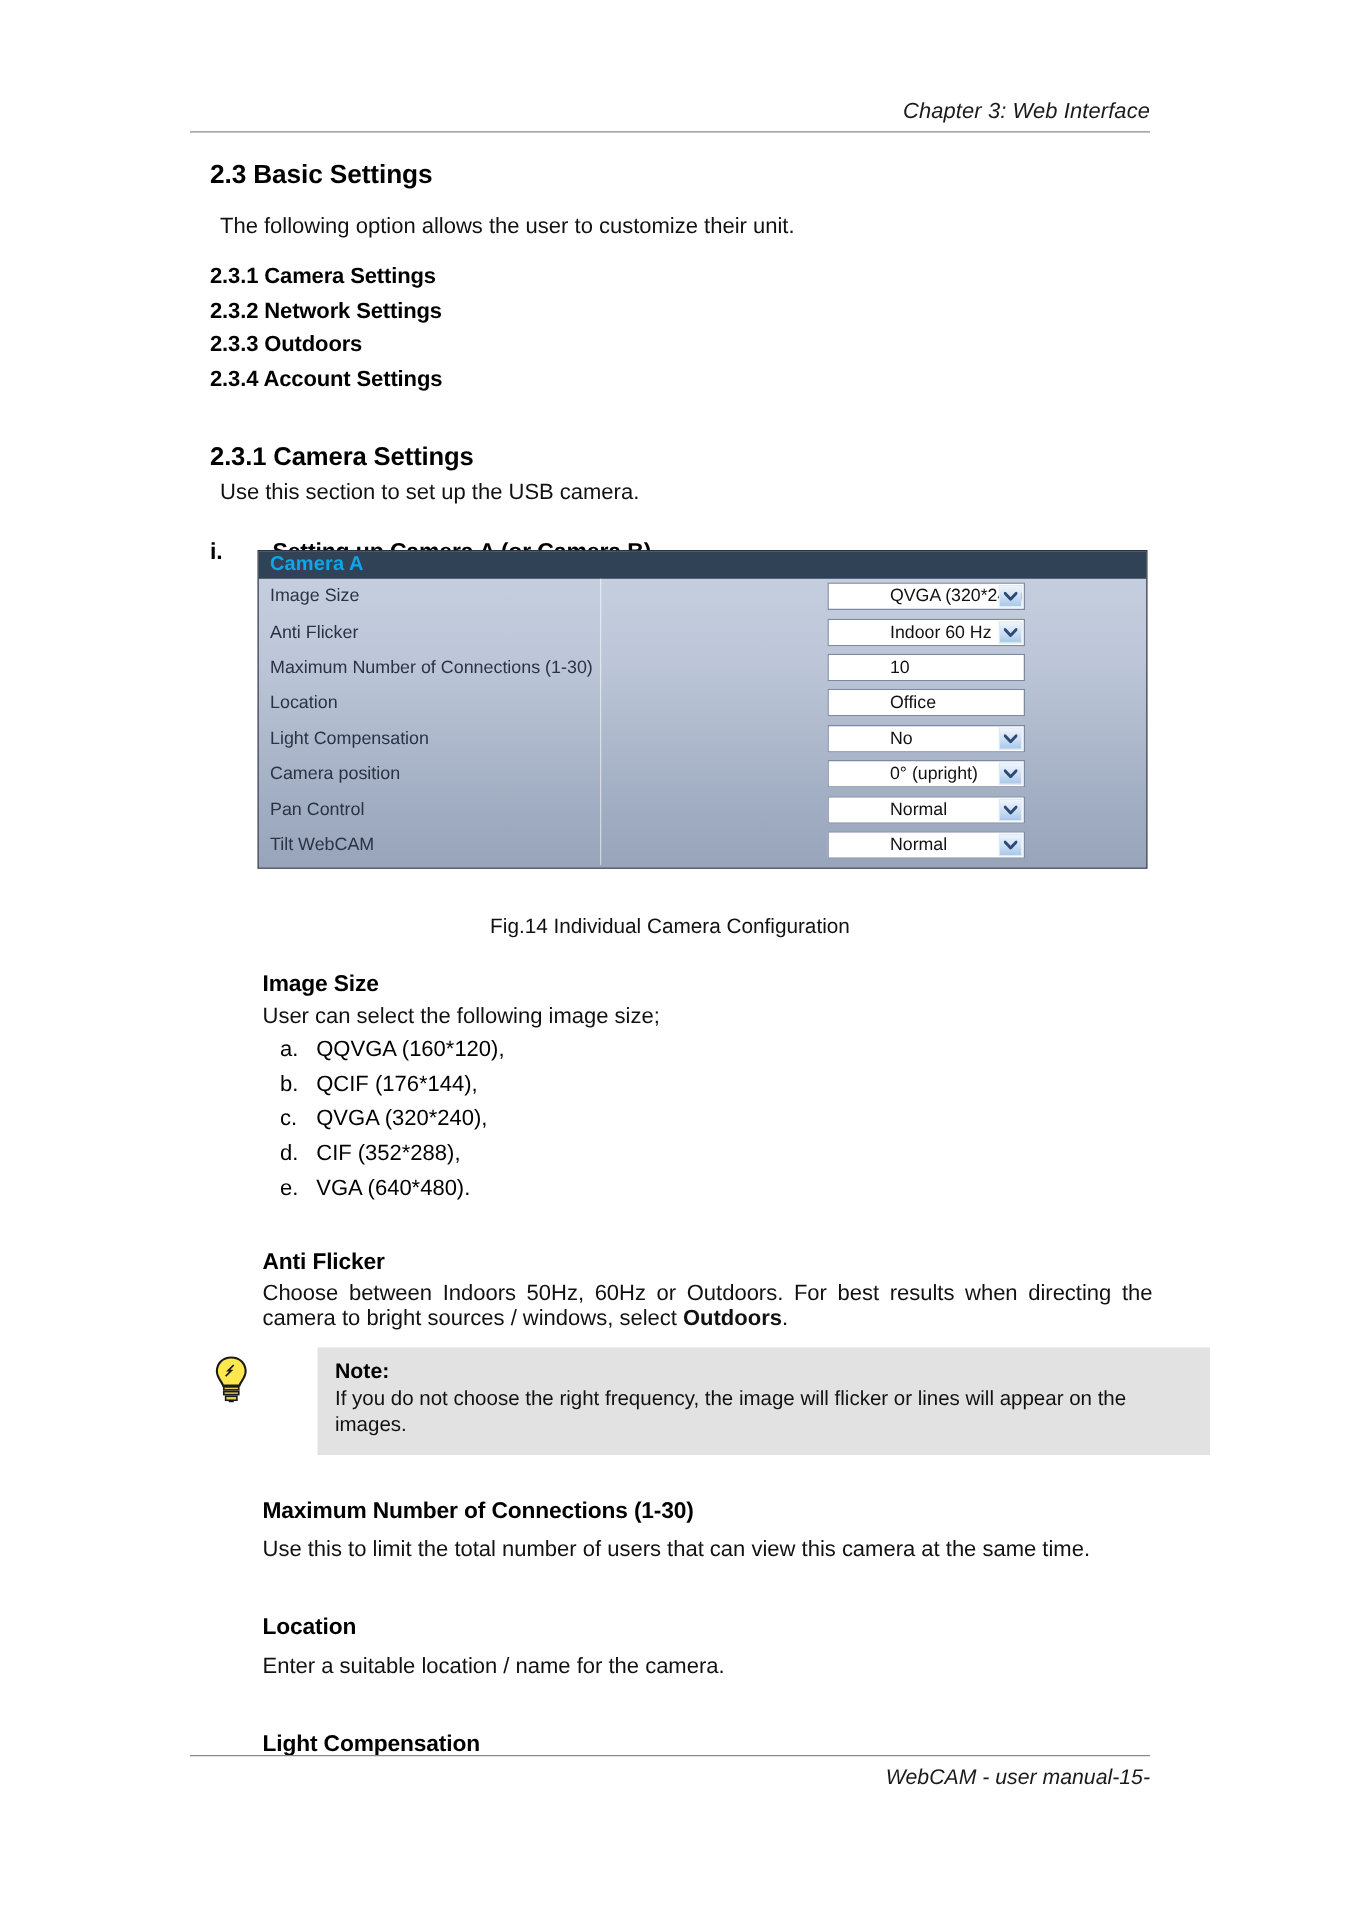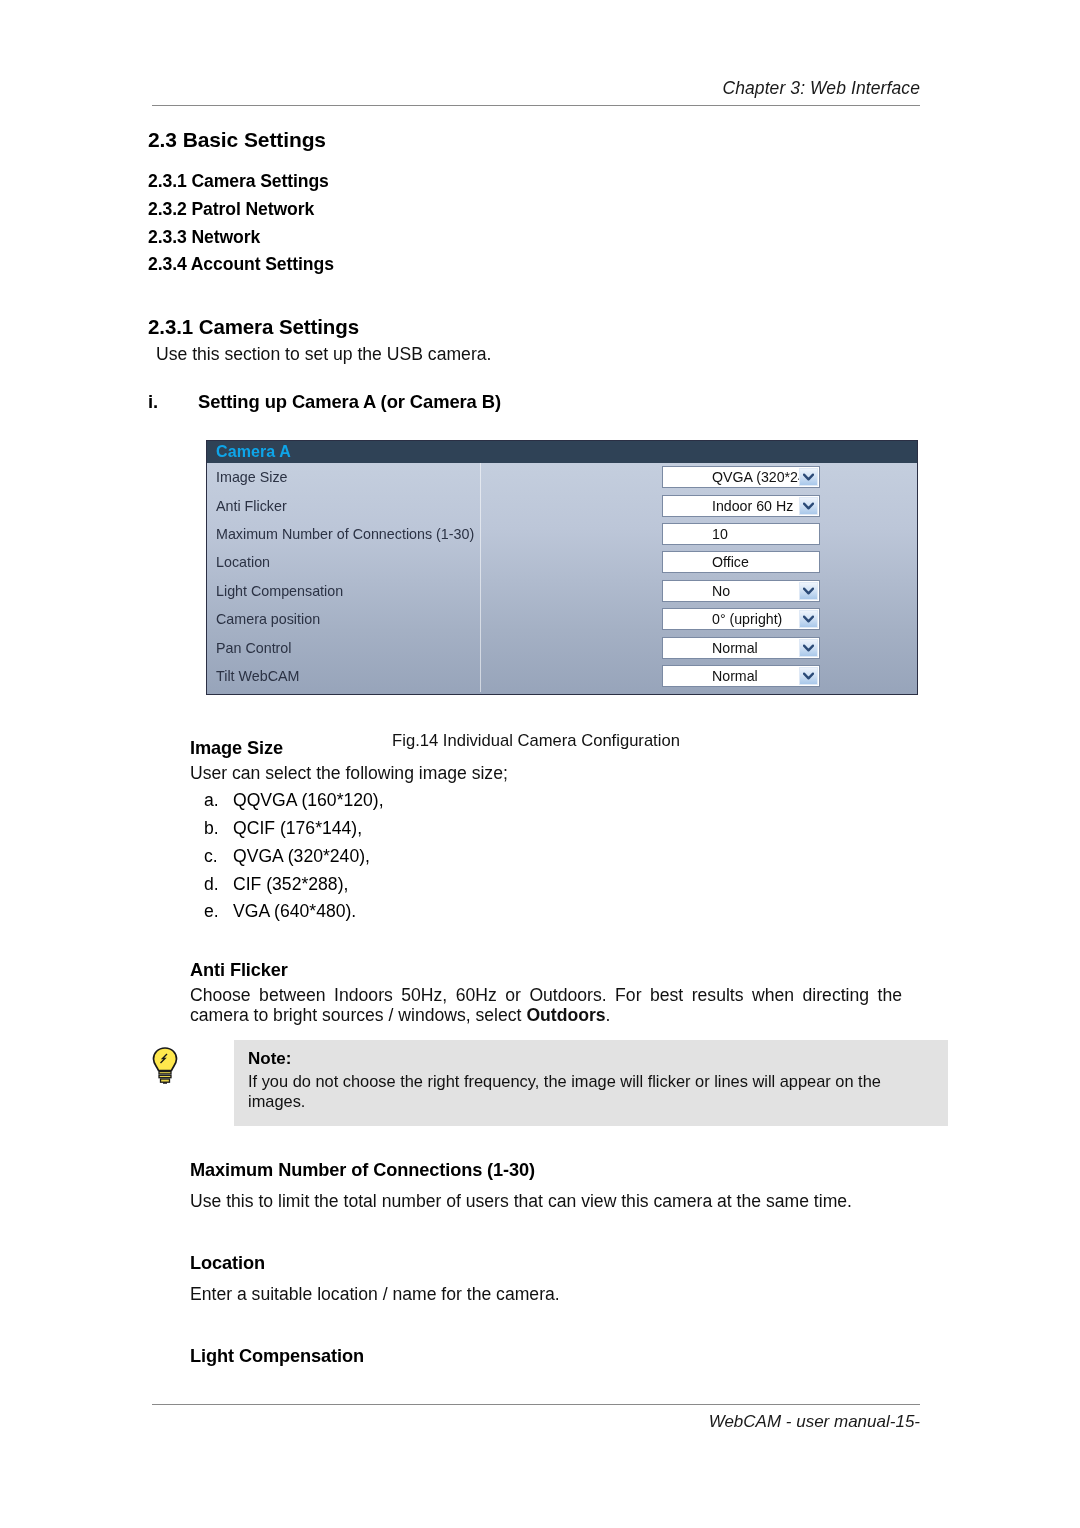--- a/index.html
+++ b/index.html
@@ -39,21 +39,21 @@
   }
   .header-rule {
     margin-top: 6px;
     border-top: 1.1px solid #8a8a8a;
     width: 100%;
   }
 
   
   .col {
     position: absolute;
-    left: 136px;
+    left: 156px;
     top: 128px;
     width: 768px;
   }
 
   h2.sec {
     font-size: 21px;
     font-weight: bold;
     margin: 0 0 0 12px;
     letter-spacing: -0.1px;
   }
@@ -276,25 +276,26 @@
 
   <div class="header-zone">
     <div class="header-text">Chapter 3: Web Interface</div>
     <div class="header-rule"></div>
   </div>
 
   <div class="col">
 
     <h2 class="sec">2.3 Basic Settings</h2>
 
+    <p class="body" style="margin-top:19px;">The following option allows the user to customize their unit.</p>
 
     <div class="sub-list">
       <div class="sub">2.3.1 Camera Settings</div>
-      <div class="sub">2.3.2 Patrol Network</div>
-      <div class="sub">2.3.3 Network</div>
+      <div class="sub">2.3.2 Network Settings</div>
+      <div class="sub">2.3.3 Outdoors</div>
       <div class="sub">2.3.4 Account Settings</div>
     </div>
 
     <h3 class="sec2" style="margin-top:36px;">2.3.1 Camera Settings</h3>
     <p class="body">Use this section to set up the USB camera.</p>
 
     <div class="roman-row" style="margin-top:26px;">
       <span class="marker">i.</span>
       <span>Setting up Camera A (or Camera B)</span>
     </div>

